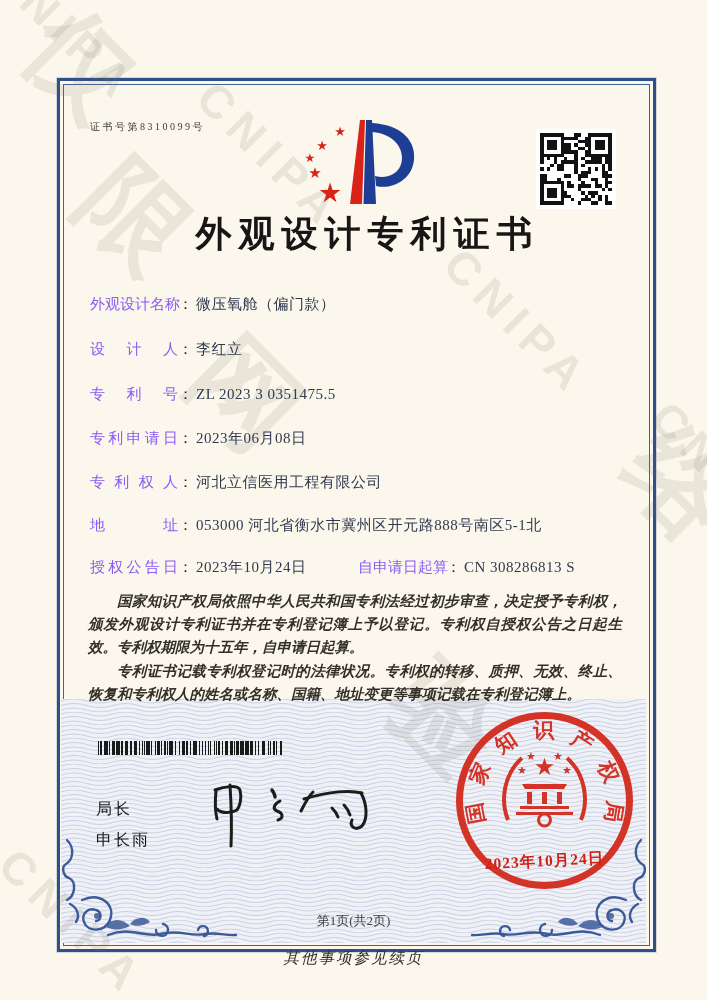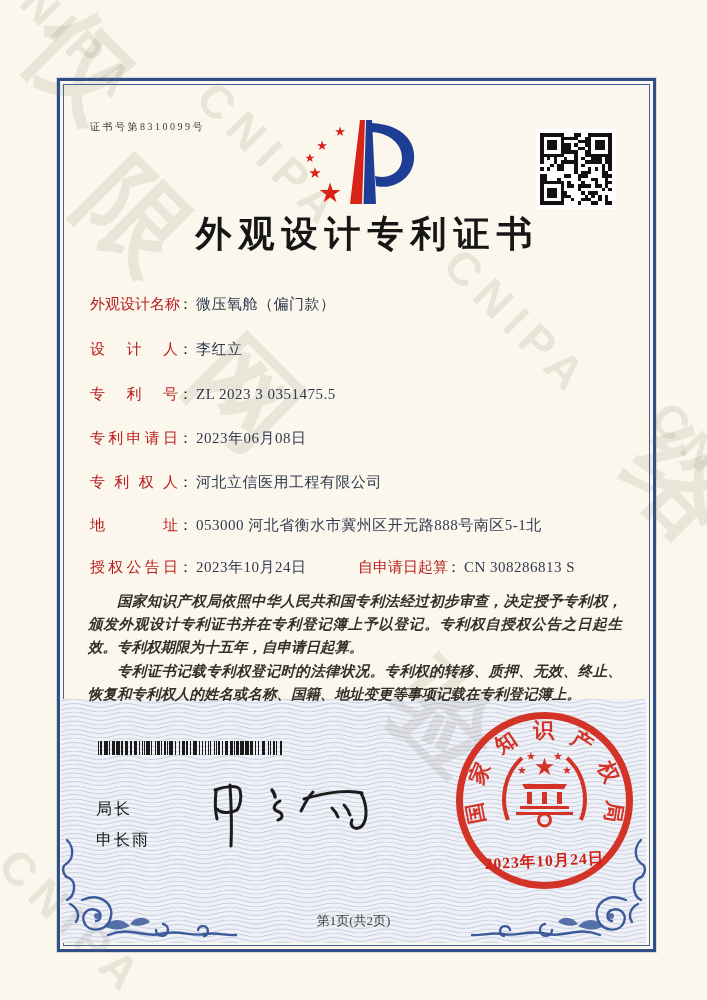--- a/index.html
+++ b/index.html
@@ -27,21 +27,21 @@
 
   
   .content{position:absolute;inset:0;z-index:3;}
   .cert-no{position:absolute;left:90px;top:120px;font-size:10px;letter-spacing:2.5px;color:#3b3b38;}
   .logo{position:absolute;left:303px;top:116px;width:124px;height:95px;}
   .qr{position:absolute;left:536px;top:129px;width:80px;height:80px;background:#fff;}
   .title{position:absolute;left:0;top:210px;width:707px;text-align:center;font-size:36px;font-weight:bold;letter-spacing:7px;color:#161616;padding-left:14px;}
 
   .fields{position:absolute;left:90px;top:295px;width:540px;font-size:15px;}
   .frow{position:absolute;left:0;display:flex;align-items:baseline;white-space:nowrap;}
-  .flabel{display:inline-block;width:88px;text-align:justify;text-align-last:justify;color:#b91c1c;letter-spacing:0;}
+  .flabel{display:inline-block;width:88px;text-align:justify;text-align-last:justify;color:#8b5cf6;letter-spacing:0;}
   .fcolon{color:#1d1c1a;margin-right:3px;}
   .fvalue{color:#303a4e;letter-spacing:0.5px;text-align:center;}
   .pair2{position:absolute;left:268px;display:flex;align-items:baseline;white-space:nowrap;}
 
   .body-text{position:absolute;left:88px;top:590px;width:534px;font-size:14.5px;line-height:23px;color:#33302a;font-style:italic;text-align:justify;}
   .body-text p{margin:0 0 1px 0;text-indent:2em;font-weight:bold;}
 
   .barcode{position:absolute;left:98px;top:741px;width:185px;height:14px;}
   .director{position:absolute;left:96px;top:793px;font-family:"Liberation Sans","DejaVu Sans",sans-serif;font-size:16px;color:#141414;letter-spacing:2px;line-height:31px;}
   .signature{position:absolute;left:195px;top:743px;width:200px;height:110px;}
@@ -526,14 +526,15 @@
           <rect x="64" y="104" width="57" height="3"></rect>
           <circle cx="92.5" cy="112" r="6" fill="none" stroke="#d3281b" stroke-width="3"></circle>
           <path d="M56,112 C48,92 52,66 70,50" fill="none" stroke="#d3281b" stroke-width="4"></path>
           <path d="M129,112 C137,92 133,66 115,50" fill="none" stroke="#d3281b" stroke-width="4"></path>
         </g>
       </svg>
     </div>
     <div class="seal-date">2023年10月24日</div>
 
     <div class="page-info">第1页(共2页)</div>
+    <div class="cont-note">其他事项参见续页</div>
   </div>
 </div>
 
 </body></html>

